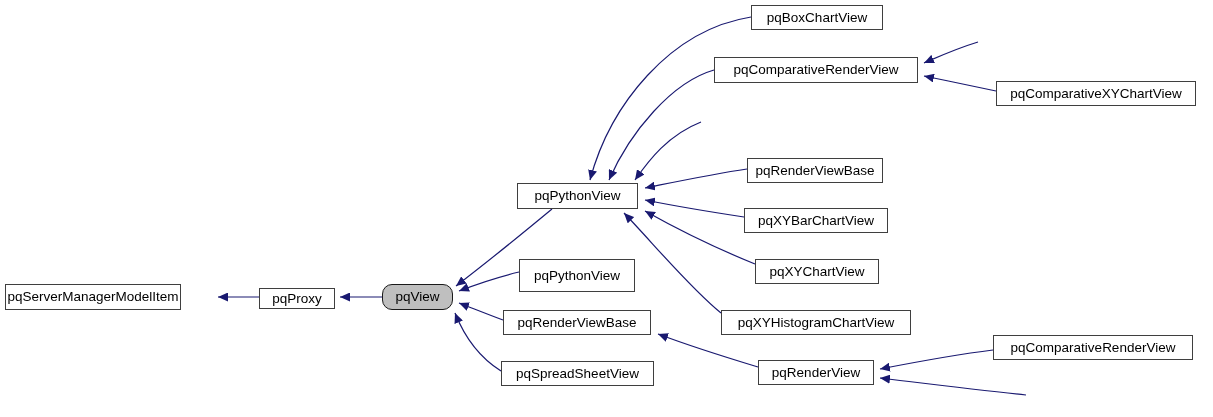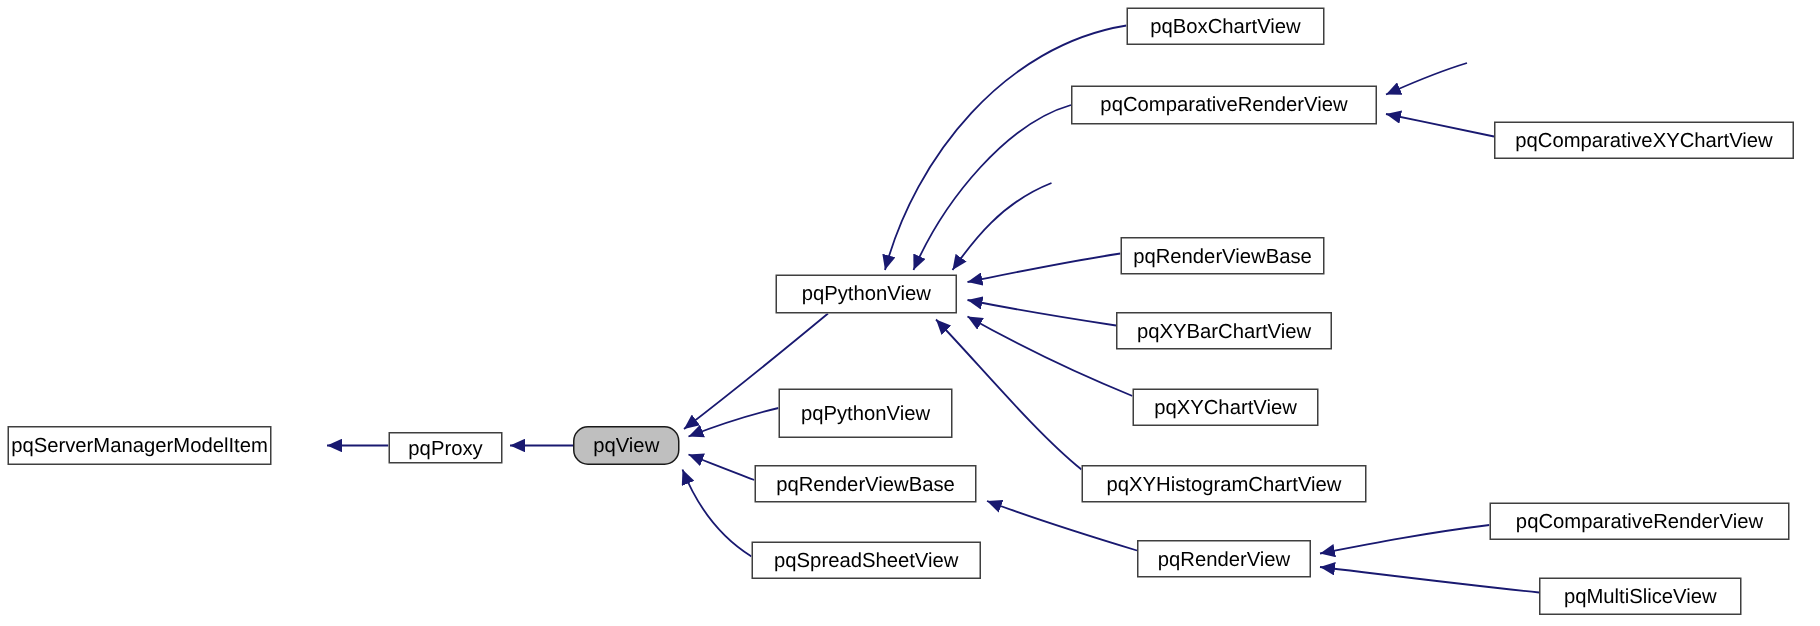--- a/index.html
+++ b/index.html
@@ -95,15 +95,14 @@
   <div class="node" style="left:501px;top:361px;width:153px;height:25px">pqSpreadSheetView</div>
   <div class="node" style="left:751px;top:5px;width:132px;height:25px">pqBoxChartView</div>
   <div class="node" style="left:714px;top:57px;width:204px;height:26px">pqComparativeRenderView</div>
   <div class="node" style="left:747px;top:158px;width:136px;height:25px">pqRenderViewBase</div>
   <div class="node" style="left:744px;top:208px;width:144px;height:25px">pqXYBarChartView</div>
   <div class="node" style="left:755px;top:259px;width:124px;height:25px">pqXYChartView</div>
   <div class="node" style="left:721px;top:310px;width:190px;height:25px">pqXYHistogramChartView</div>
   <div class="node" style="left:758px;top:360px;width:116px;height:25px">pqRenderView</div>
   <div class="node" style="left:996px;top:81px;width:200px;height:25px">pqComparativeXYChartView</div>
   <div class="node" style="left:993px;top:335px;width:200px;height:25px">pqComparativeRenderView</div>
-  <div class="node" style="left:1026px;top:385px;width:135px;height:25px">pqMultiSliceView</div>
 
 </div>
 
 </body></html>

